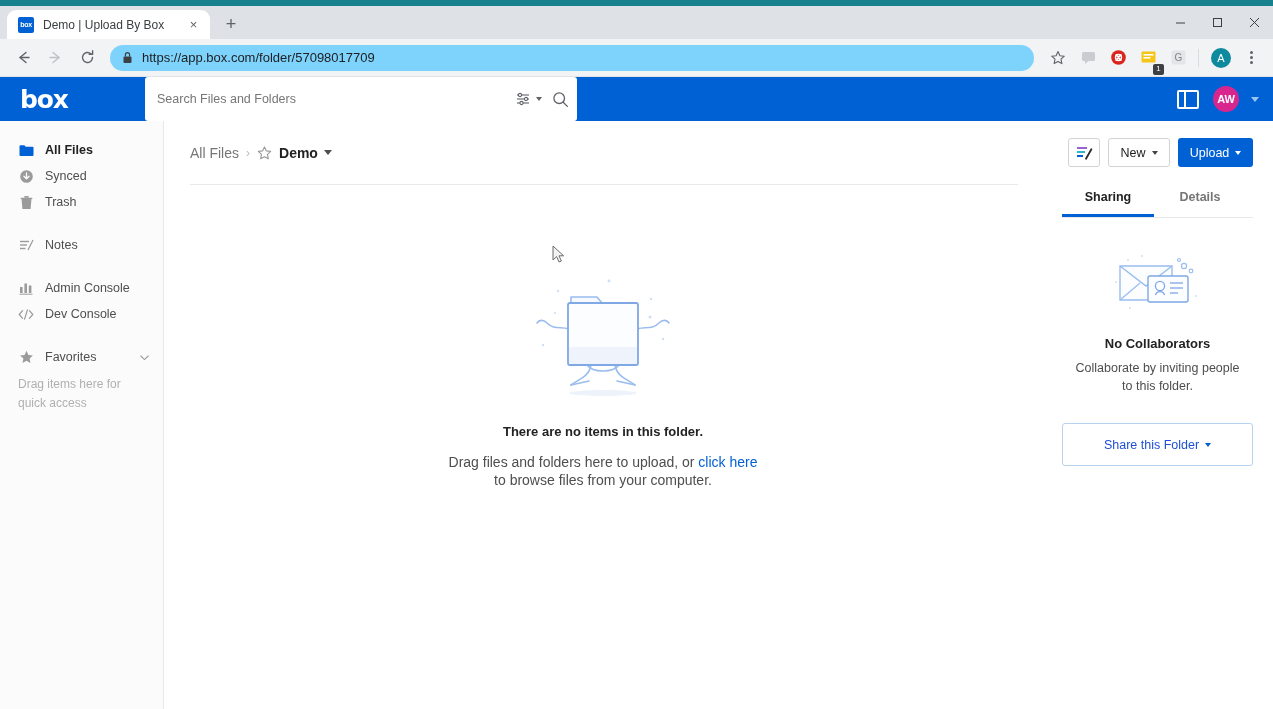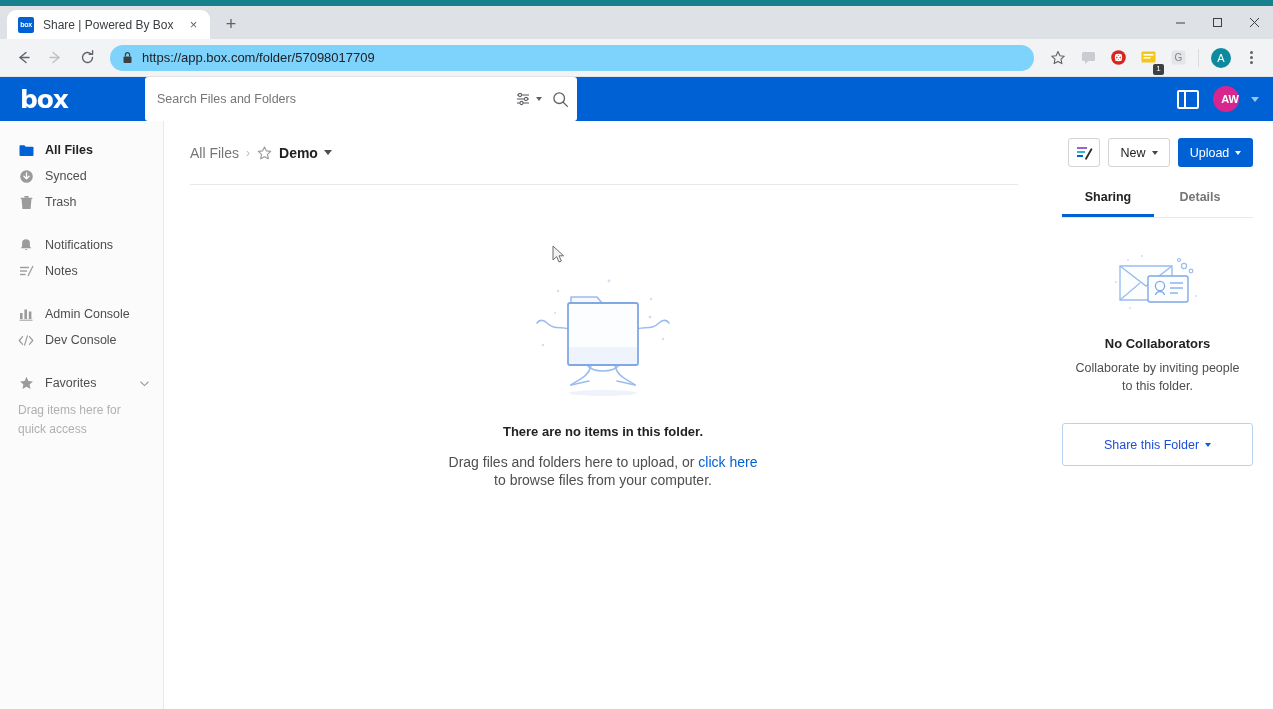--- a/index.html
+++ b/index.html
@@ -159,21 +159,21 @@
   .panel-toggle {
     width: 22px; height: 19px;
     border: 2px solid #ffffff; border-radius: 2px;
     display: flex;
   }
   .panel-toggle .pl { width: 7px; border-right: 2px solid #ffffff; }
   .avatar-box {
     width: 26px; height: 26px; border-radius: 50%;
     background: #d9268f; color:#fff;
     font-size: 11px; font-weight: bold;
-    display:flex;align-items:center;justify-content:flex-end;
+    display:flex;align-items:center;justify-content:center;
   }
   .caret-white {
     width:0;height:0;border-left:4px solid transparent;border-right:4px solid transparent;
     border-top:5px solid #9cc4f0; margin-left:-8px;
   }
 
   
   .appbody { display: flex; height: 621px; }
 
   
@@ -303,21 +303,21 @@
 </head>
 <body>
 
 <div class="titlebar"></div>
 
 <div class="tabstrip">
   <div class="tab">
     <div class="favicon">
       <span>box</span>
     </div>
-    <div class="tab-title">Share | Powered By Box</div>
+    <div class="tab-title">Demo | Upload By Box</div>
     <div class="tab-close">×</div>
   </div>
   <div class="newtab">+</div>
 
   <div class="wincontrols">
     <div class="wc">
       <svg width="11" height="11" viewBox="0 0 11 11">
           <line x1="1" y1="6" x2="10" y2="6" stroke="#3c4043" stroke-width="1"></line>
         </svg>
     </div>
@@ -478,29 +478,20 @@
             <path d="M1.5 3.3 H11.5 L10.6 14 H2.4 Z" fill="#9b9b9b"></path>
             <rect x="4.3" y="1" width="4.4" height="1.8" rx="0.5" fill="#9b9b9b"></rect>
             <rect x="0.6" y="2.7" width="11.8" height="1.3" rx="0.4" fill="#9b9b9b"></rect>
           </svg>
       </span>
       <span>Trash</span>
     </div>
 
     <div class="side-gap"></div>
 
-    <div class="side-item">
-      <span class="sic">
-        <svg width="14" height="15" viewBox="0 0 14 15">
-            <path d="M7 1.3 a3.9 3.9 0 0 1 3.9 3.9 v3.2 l1.4 1.9 H1.7 L3.1 8.4 V5.2 A3.9 3.9 0 0 1 7 1.3 Z" fill="#9b9b9b"></path>
-            <path d="M5.6 11 a1.5 1.5 0 0 0 2.8 0 Z" fill="#9b9b9b"></path>
-          </svg>
-      </span>
-      <span>Notifications</span>
-    </div>
 
     <div class="side-item">
       <span class="sic">
         <svg width="15" height="14" viewBox="0 0 15 14">
             <line x1="1" y1="3.5" x2="10" y2="3.5" stroke="#9b9b9b" stroke-width="1.4"></line>
             <line x1="1" y1="7" x2="8" y2="7" stroke="#9b9b9b" stroke-width="1.4"></line>
             <line x1="1" y1="10.5" x2="6.5" y2="10.5" stroke="#9b9b9b" stroke-width="1.4"></line>
             <line x1="9" y1="12" x2="14" y2="2" stroke="#9b9b9b" stroke-width="1.3"></line>
           </svg>
       </span>

